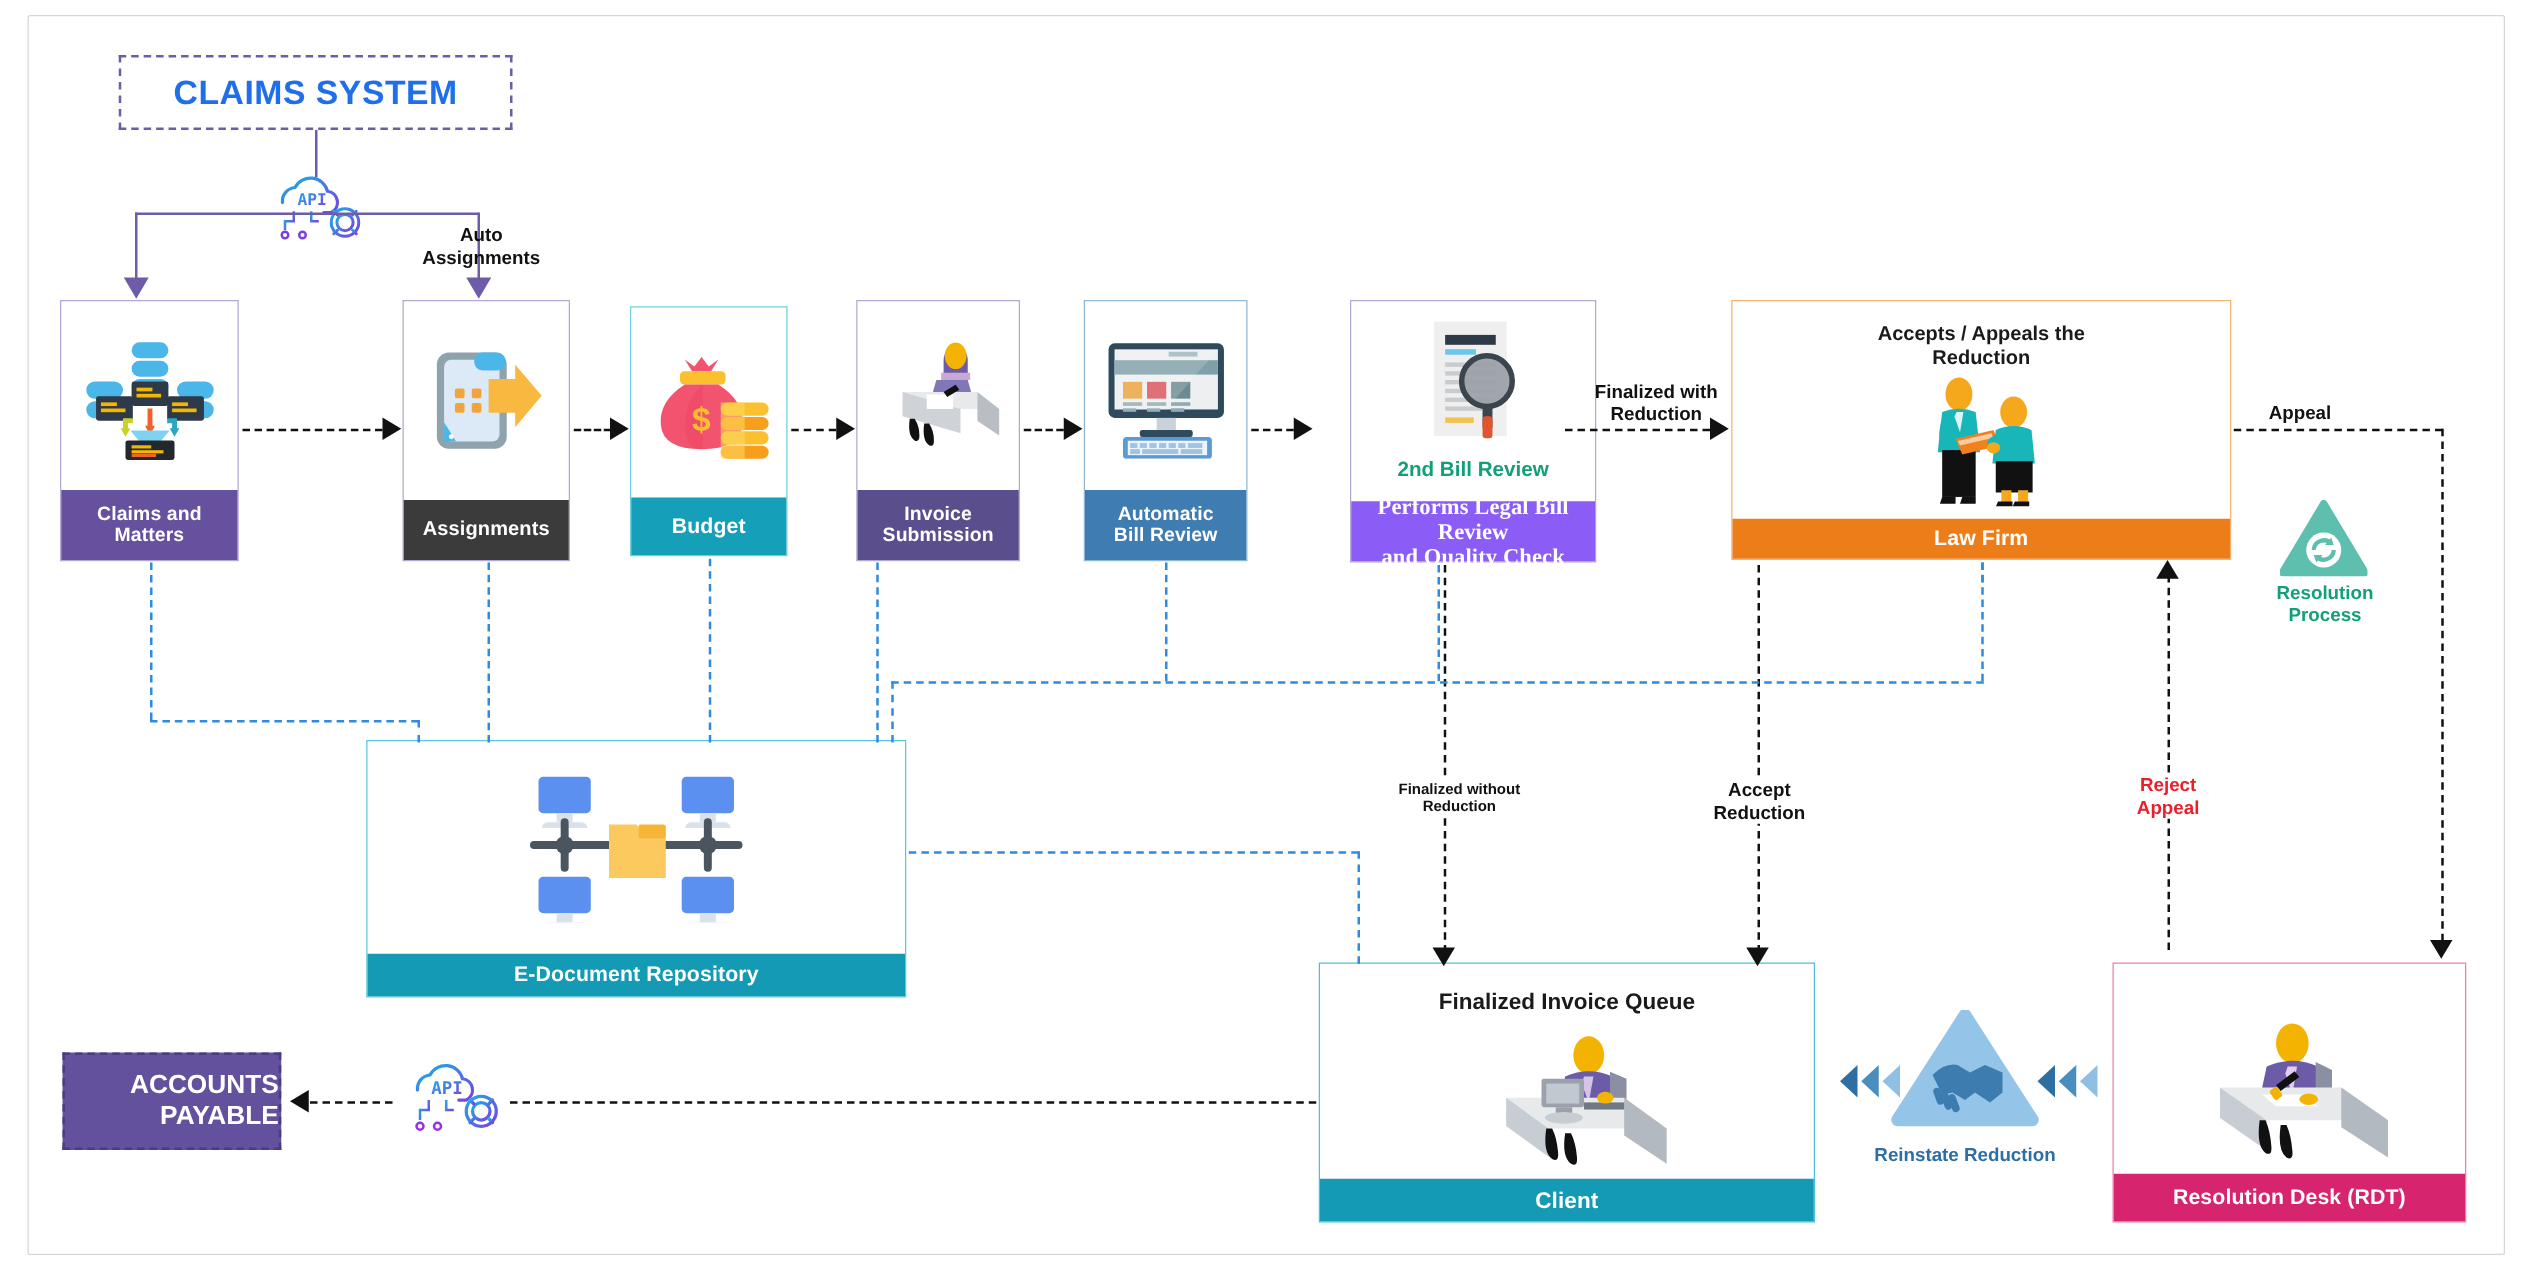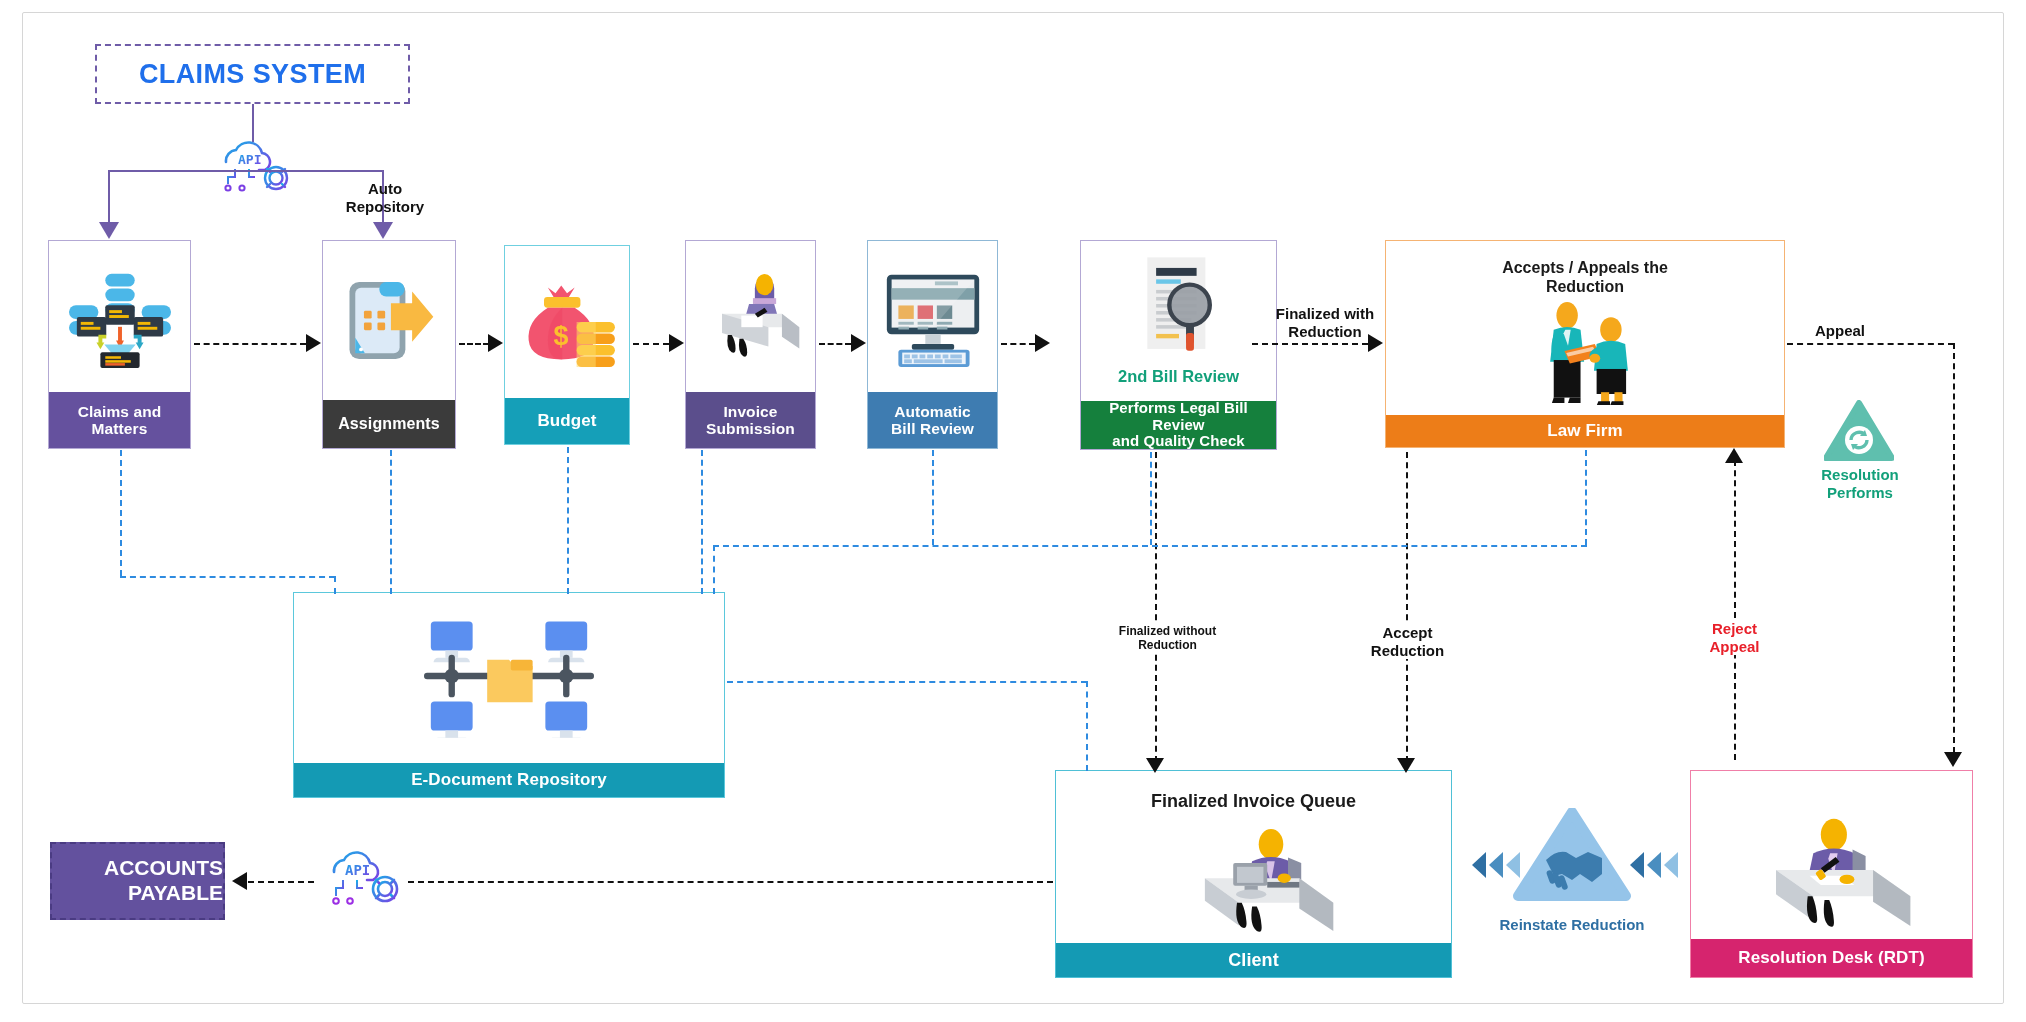--- a/index.html
+++ b/index.html
@@ -97,21 +97,21 @@
     </svg>
   </div>
 
   <div class="hline solid" style="left:108px;top:170px;width:275px;border-color:#6f5ca8;"></div>
   <div class="vline solid" style="left:108px;top:170px;height:55px;border-color:#6f5ca8;"></div>
   <div class="arrow pv-down" style="left:99px;top:222px;"></div>
   <div class="vline solid" style="left:382px;top:170px;height:55px;border-color:#6f5ca8;"></div>
   <div class="arrow pv-down" style="left:373px;top:222px;"></div>
 
   <div class="freetext" style="left:310px;top:180px;width:150px;font-size:15px;">Auto
-Repository</div>
+Assignments</div>
 
   <div class="node" style="left:48px;top:240px;width:143px;height:209px;border:1.5px solid #b3a8d4;">
     <div class="art" style="height:152px;">
       <svg viewBox="0 0 120 104" width="118" height="102">
         <g fill="#4BB7E8">
           <rect x="8" y="40" width="30" height="14" rx="7"></rect>
             <rect x="8" y="56" width="30" height="14" rx="7"></rect>
           <rect x="82" y="40" width="30" height="14" rx="7"></rect>
             <rect x="82" y="56" width="30" height="14" rx="7"></rect>
           <rect x="45" y="8" width="30" height="13" rx="6.5"></rect>
@@ -268,21 +268,21 @@
             <rect x="24" y="83" width="34" height="4"></rect>
         </g>
         <rect x="24" y="93" width="26" height="5" fill="#F2C14E"></rect>
         <circle cx="62" cy="60" r="23" fill="#9AA0A6" opacity=".92"></circle>
         <circle cx="62" cy="60" r="23" fill="none" stroke="#3C444E" stroke-width="5"></circle>
         <rect x="58" y="82" width="9" height="22" rx="3" fill="#3C444E"></rect>
         <rect x="58" y="92" width="9" height="20" rx="3" fill="#E0542E"></rect>
       </svg>
     </div>
     <div class="sublabel" style="top:126px;font-size:16.5px;color:#12A07A;">2nd Bill Review</div>
-    <div class="bar" style="height:48px;background:#15803d;font-size:15px;white-space:pre-line;">Performs Legal Bill Review
+    <div class="bar" style="height:48px;background:#8b5cf6;font-size:18px;white-space:pre-line;font-family:Liberation Serif, serif;">Performs Legal Bill Review
 and Quality Check</div>
   </div>
 
   <div class="node" style="left:1385px;top:240px;width:400px;height:208px;border:1.5px solid #f5b373;">
     <div class="hdr" style="top:18px;font-size:16px;white-space:pre-line;">Accepts / Appeals the
 Reduction</div>
     <div class="art" style="top:56px;height:110px;">
       <svg viewBox="0 0 150 118" width="134" height="106">
 
         <ellipse cx="55" cy="18" rx="12" ry="15" fill="#F5A81C"></ellipse>
@@ -314,21 +314,21 @@
     <svg viewBox="0 0 70 62" width="70" height="62">
       <path d="M35 3 L68 58 H2 Z" fill="#5FBFAE" stroke="#5FBFAE" stroke-width="6" stroke-linejoin="round"></path>
       <circle cx="35" cy="40" r="14" fill="#ffffff"></circle>
       <path d="M27 40 a8 8 0 0 1 14 -5" fill="none" stroke="#5FBFAE" stroke-width="3.4"></path>
       <path d="M43 40 a8 8 0 0 1 -14 5" fill="none" stroke="#5FBFAE" stroke-width="3.4"></path>
       <path d="M41 30 l2 6 -7 0 z" fill="#5FBFAE"></path>
       <path d="M29 50 l-2 -6 7 0 z" fill="#5FBFAE"></path>
     </svg>
   </div>
   <div class="freetext" style="left:1790px;top:466px;width:140px;font-size:15px;color:#12A07A;">Resolution
-Performs</div>
+Process</div>
 
   <div class="node" style="left:293px;top:592px;width:432px;height:206px;border:1.5px solid #5bc8dc;">
     <div class="art" style="height:165px;">
       <svg viewBox="0 0 220 136" width="200" height="124">
         <g fill="#5B8FF0">
           <rect x="24" y="8" width="46" height="32" rx="4"></rect>
             <rect x="150" y="8" width="46" height="32" rx="4"></rect>
           <rect x="24" y="96" width="46" height="32" rx="4"></rect>
             <rect x="150" y="96" width="46" height="32" rx="4"></rect>
         </g>

